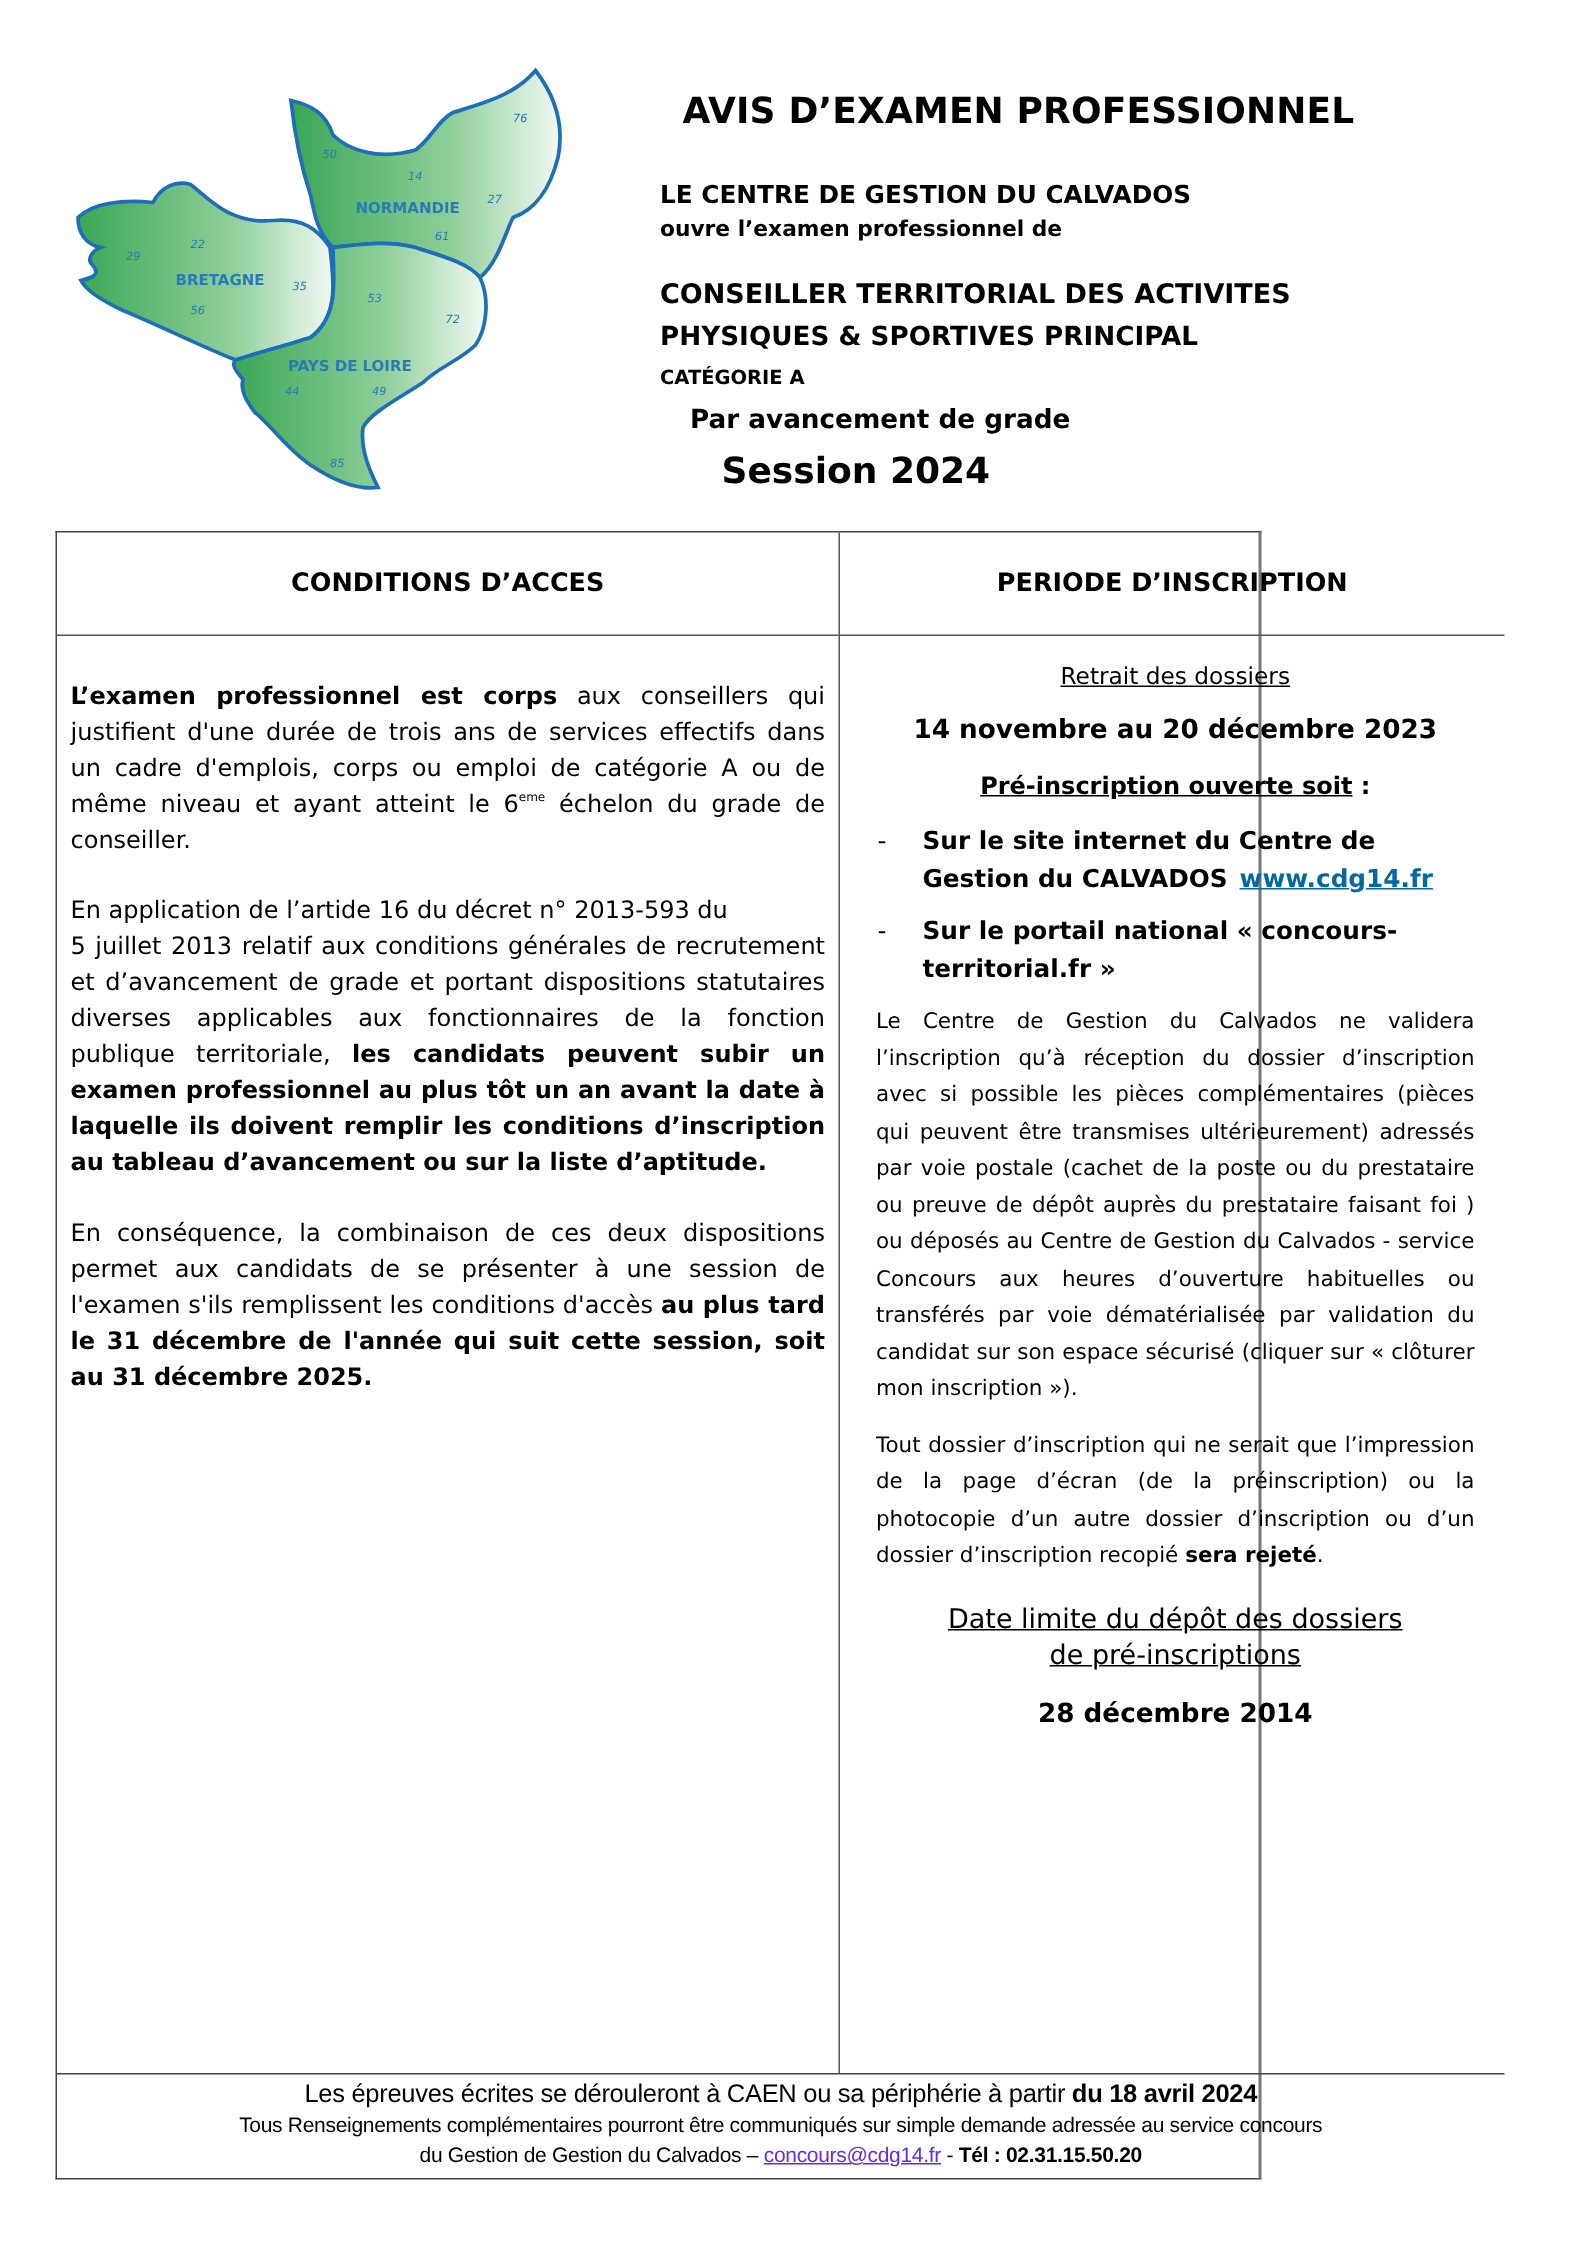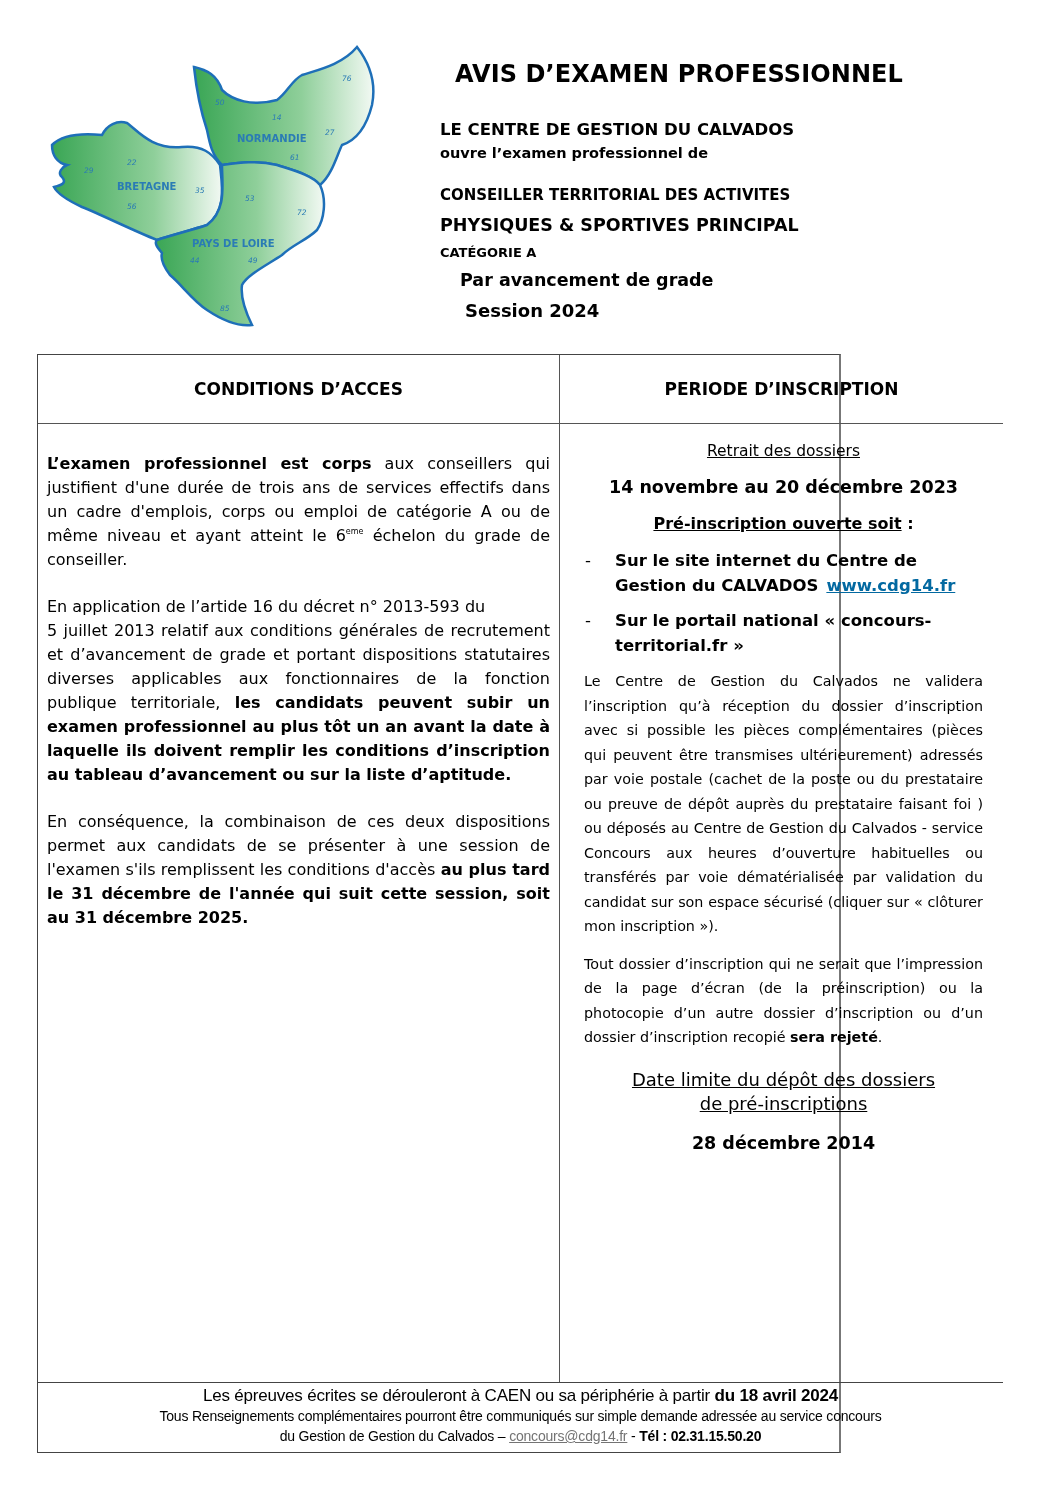--- a/index.html
+++ b/index.html
@@ -9,25 +9,25 @@
     .map { position: absolute; left: 42px; top: 35px; width: 340px; height: 300px; }
     .map svg { width: 100%; height: 100%; display: block; }
     .map .lbl { font-family: "DejaVu Sans", sans-serif; fill: #2a7bb5; }
     .map .region { font-weight: bold; font-size: 10px; }
     .map .dept { font-style: italic; font-size: 7.5px; }
 
     .hdr { position: absolute; font-weight: bold; white-space: nowrap; }
     .h-title { left: 455px; top: 60px; width: 500px; font-size: 24px; letter-spacing: 0.1px; }
     .h-centre { left: 440px; top: 120px; width: 520px; font-size: 16.5px; }
     .h-ouvre { left: 440px; top: 145px; width: 520px; font-size: 14.5px; }
-    .h-cons1 { left: 440px; top: 186px; width: 520px; font-size: 15px; }
+    .h-cons1 { left: 440px; top: 186px; width: 520px; font-size: 18px; }
     .h-cons2 { left: 440px; top: 215px; width: 520px; font-size: 17.5px; }
     .h-cat { left: 440px; top: 245px; width: 520px; font-size: 13px; }
     .h-par { left: 460px; top: 270px; width: 520px; font-size: 17.5px; }
-    .h-sess { left: 465px; top: 300px; width: 520px; font-size: 18px; }
+    .h-sess { left: 481px; top: 300px; width: 520px; font-size: 24px; }
 
     .table { position: absolute; left: 37px; top: 354px; width: 804px; height: 1099px;
              border: 1.5px solid #444; border-right-width: 2.5px; border-right-color: #777; }
     .th { position: absolute; top: 0; height: 69px; display: flex; align-items: center; justify-content: center;
           font-weight: bold; font-size: 17px; border-bottom: 1.5px solid #555; }
     .th-left { left: 0; width: 522px; border-right: 1px solid #555; }
     .th-right { left: 522px; width: 443px; }
     .col { position: absolute; top: 69px; height: 958px; }
     .col-left { left: 0; width: 522px; border-right: 1px solid #555; padding: 28px 9px 0 9px; }
     .col-right { left: 522px; width: 443px; padding: 18px 20px 0 24px; }
@@ -48,21 +48,21 @@
     .bullet a { color: #0369a1; text-decoration: underline; margin-left: 8px; }
     .rp { font-size: 14.3px; line-height: 24.5px; text-align: justify; margin-top: 8px; }
     .rp + .rp { margin-top: 13px; }
     .rp b { font-weight: bold; }
     .r-limit { font-size: 18px; line-height: 24px; text-decoration: underline; margin-top: 18px; }
     .r-limit-date { font-size: 17.5px; font-weight: bold; margin-top: 17px; }
 
     .f1 { font-family: "Liberation Sans", sans-serif; font-size: 17px; margin-top: 3px; letter-spacing: -0.2px; }
     .f1 b { font-weight: bold; }
     .f2 { font-family: "Liberation Sans", sans-serif; font-size: 14px; line-height: 20px; letter-spacing: -0.2px; }
-    .f2 a { color: #737373; text-decoration: underline; }
+    .f2 a { color: #6d28d9; text-decoration: underline; }
     .f2 b { font-weight: bold; }
   </style>
 </head>
 <body>
 
 <div class="map">
   <svg viewBox="0 0 340 300">
     <defs>
       <linearGradient id="mapgrad" x1="0" y1="0" x2="1" y2="0">
         <stop offset="0" stop-color="#3aa655"></stop>

